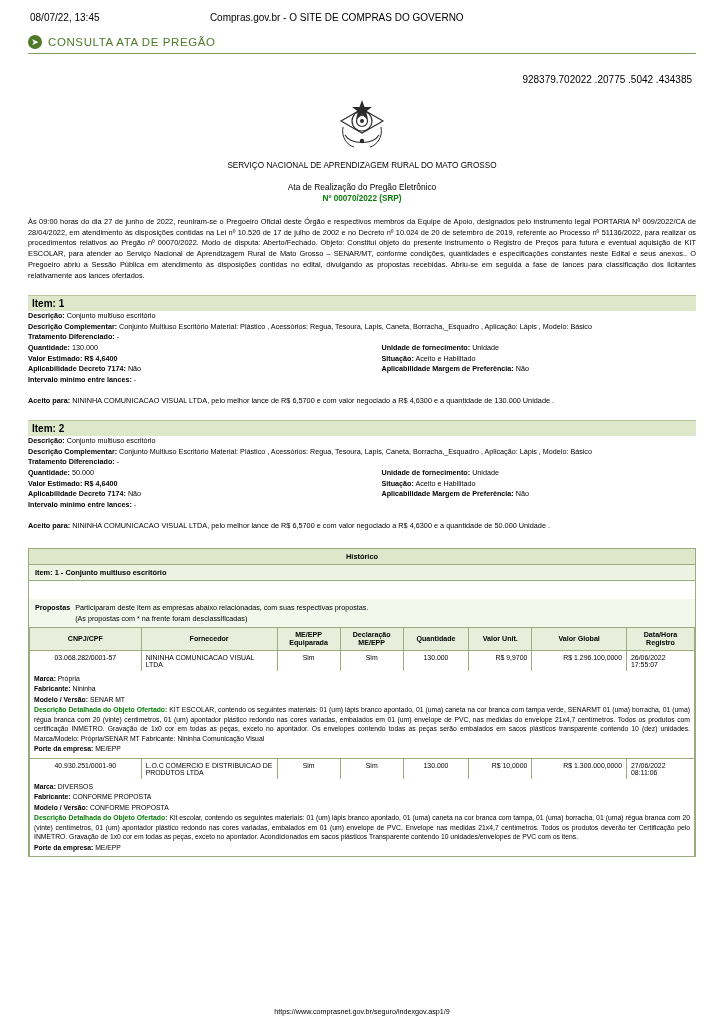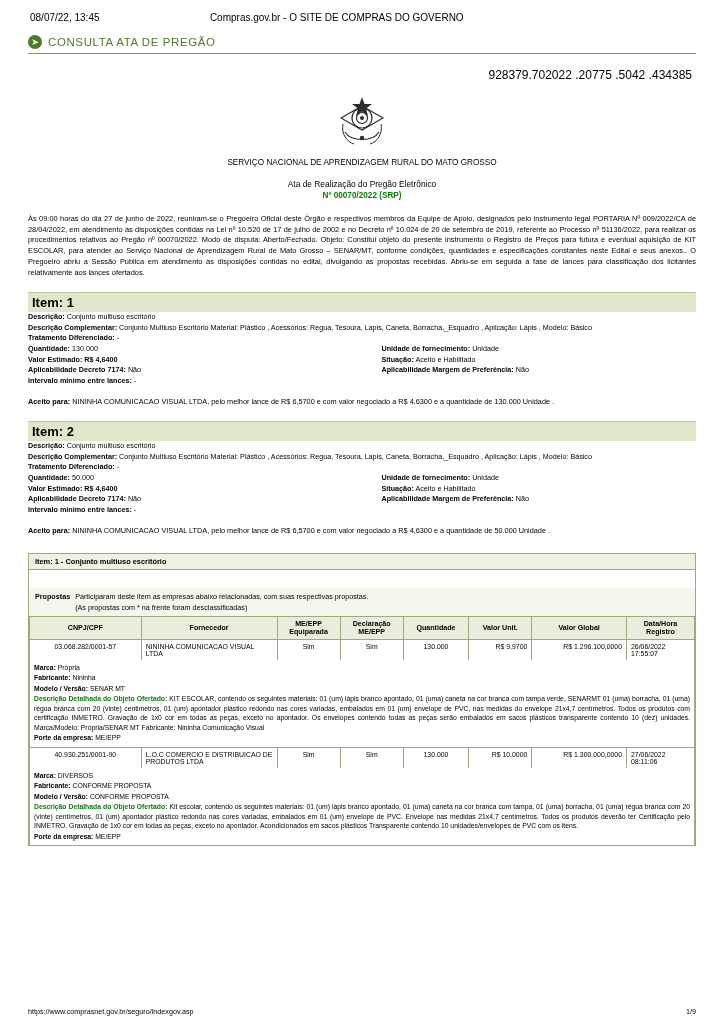--- a/index.html
+++ b/index.html
@@ -50,22 +50,22 @@
   .consulta-title {
     color: #4e7a2a;
     font-size: 11.5px;
     letter-spacing: 0.6px;
     font-weight: normal;
   }
 
   
   .doc-number {
     text-align: right;
-    font-size: 12px;
-    margin-top: 14px;
+    font-size: 10px;
+    margin-top: 20px;
     padding-right: 4px;
   }
 
   
   .brasao-wrap { text-align: center; margin-top: 12px; }
   .brasao { width: 46px; height: 52px; }
 
   .org-title {
     text-align: center;
     font-size: 8.2px;
@@ -89,21 +89,21 @@
     margin-top: 14px;
     text-align: justify;
     font-size: 7.4px;
     line-height: 1.45;
   }
 
   
   .item-head {
     background: #dfe7cb;
     font-weight: bold;
-    font-size: 13px;
+    font-size: 10px;
     padding: 2px 4px;
     margin-top: 14px;
     border-top: 1px solid #b9c79a;
   }
   .kv { font-size: 7.2px; line-height: 1.45; }
   .kv b { font-weight: bold; }
   .kv-row {
     display: flex;
     font-size: 7.2px;
     line-height: 1.5;
@@ -184,21 +184,21 @@
   .detail-cell .k { font-weight: bold; }
   .detail-cell .green { color: #0a7a0a; font-weight: bold; }
 
   
   .footer {
     position: absolute;
     left: 28px;
     right: 28px;
     bottom: 8px;
     display: flex;
-    justify-content: space-between;
+    justify-content: center;
     font-size: 7.2px;
     border-top: 0px;
     padding-top: 4px;
   }
 </style>
 </head>
 <body>
 
 <div class="page">
 
@@ -335,20 +335,21 @@
   <div class="kv">
     <b>Intervalo mínimo entre lances:</b>
     <span>-</span>
   </div>
   <div class="aceito">
     <b>Aceito para:</b>
     <span>NININHA COMUNICACAO VISUAL LTDA, pelo melhor lance de R$ 6,5700 e com valor negociado a R$ 4,6300 e a quantidade de 50.000 Unidade .</span>
   </div>
 
   <div class="hist-wrap">
+    <div class="hist-title">Histórico</div>
     <div class="hist-item">Item: 1 - Conjunto multiuso escritório</div>
     <div class="prop-head">
       <span class="lbl">Propostas</span>
       <span>
         <span>Participaram deste item as empresas abaixo relacionadas, com suas respectivas propostas.</span>
         <span class="sub">(As propostas com * na frente foram desclassificadas)</span>
       </span>
     </div>
 
     <table class="hist">

